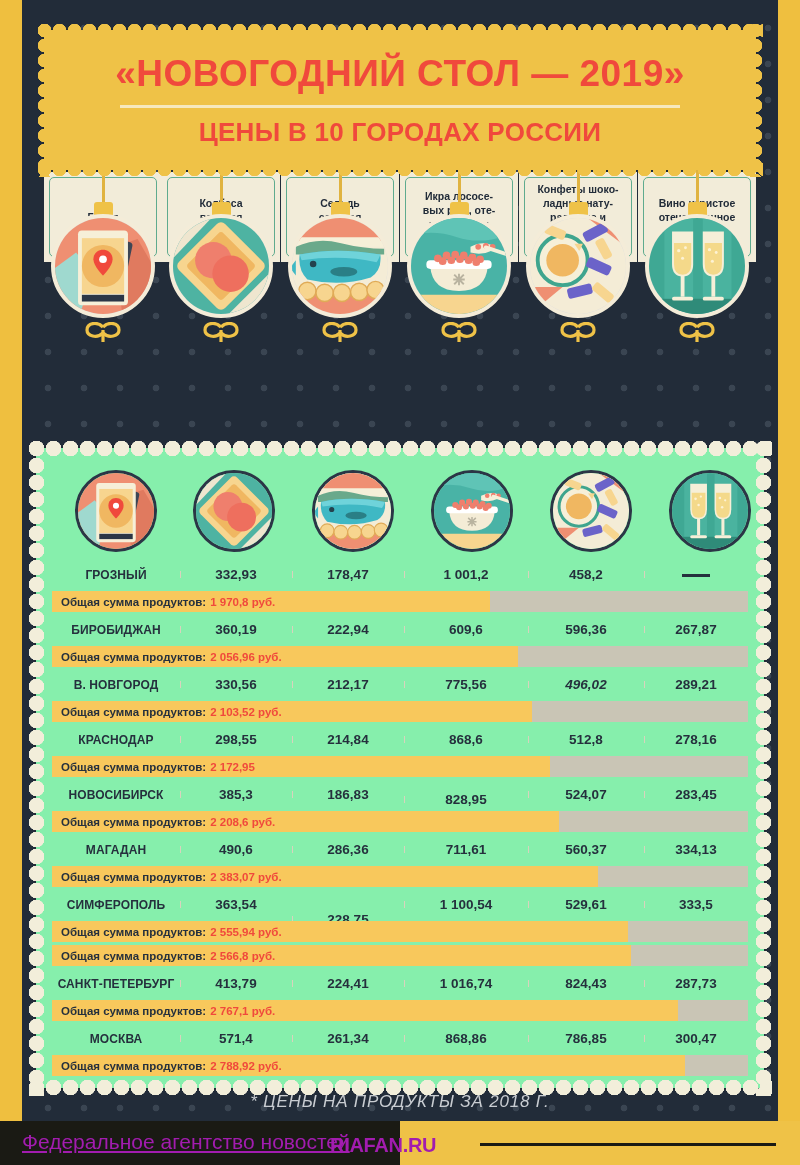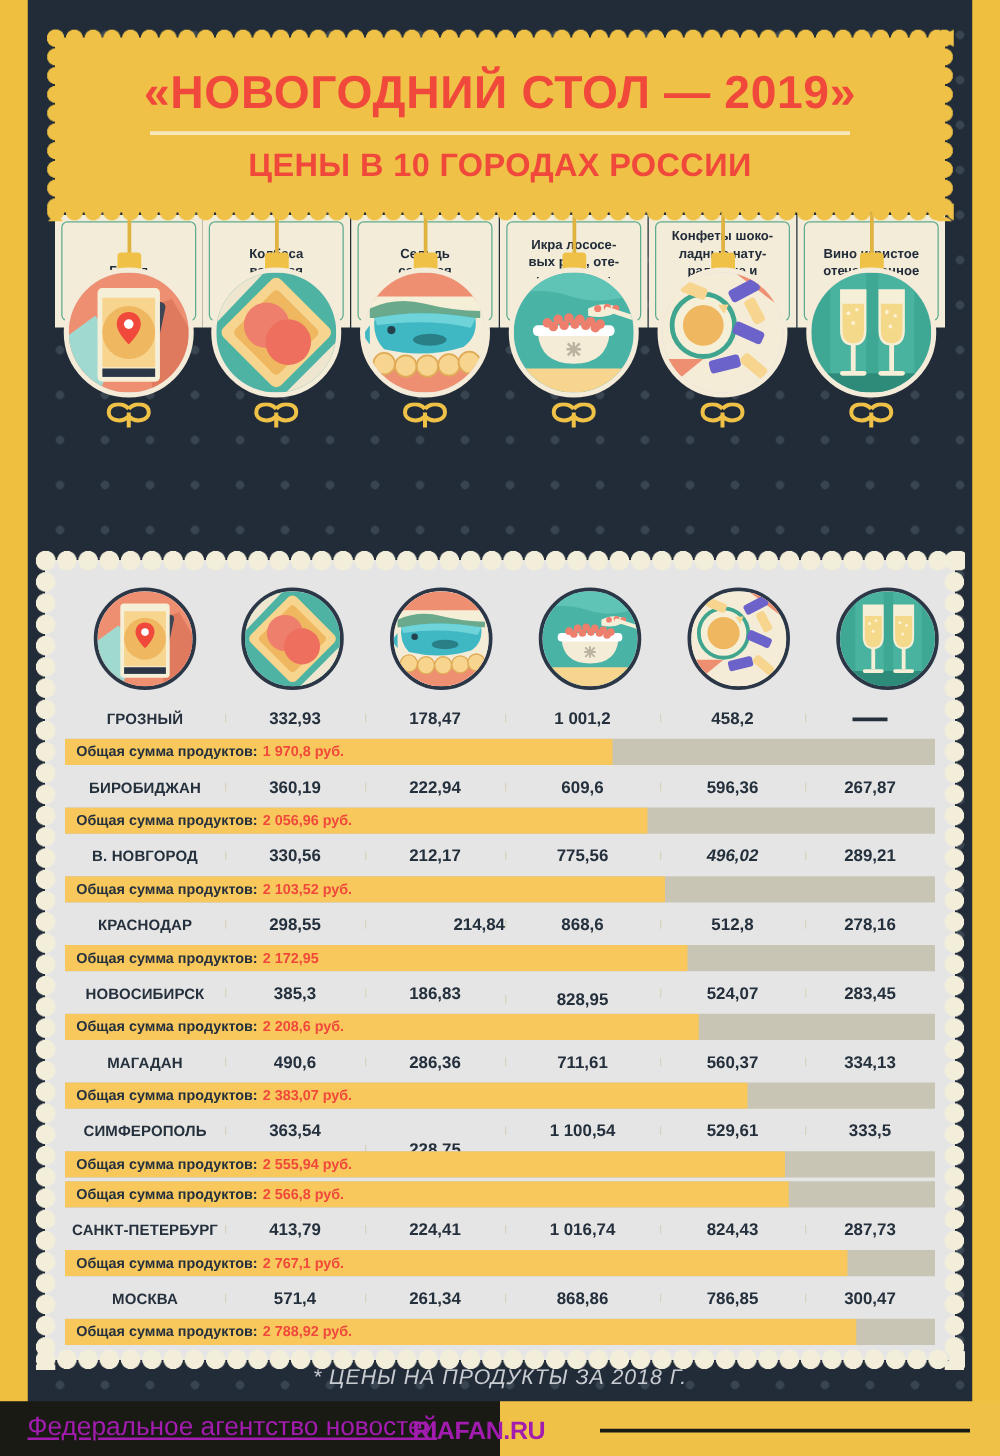--- a/index.html
+++ b/index.html
@@ -129,21 +129,21 @@
   .hcard-text {
     font-size: 10.5px; font-weight: bold; color: #222c39;
     line-height: 1.35; white-space: pre-line;
   }
 
   
   .panel {
     position: absolute;
     left: 36px; top: 448px;
     width: 728px; height: 640px;
-    background: #e5e5e5;
+    background: #86efac;
     z-index: 3;
   }
   .panel::before, .panel::after {
     content: "";
     position: absolute; top: -8px; height: calc(100% + 16px); width: 17px;
     background-image: radial-gradient(circle at 50% 50%, #f2eeda 7.6px, transparent 8px);
     background-size: 17px 17px;
   }
   .panel::before { left: -8px; }
   .panel::after  { right: -8px; }
@@ -663,21 +663,21 @@
         <div class="brow">
           <div class="bfill" style="width:69%"></div>
      <div class="blabel">
        <span>Общая сумма продуктов:</span>
        <span class="bvalue">2 103,52 руб.</span>
      </div>
         </div>
         <div class="drow">
           <div class="dcell city" style="width: 128px;">КРАСНОДАР</div>
           <div class="dcell" style="width: 112px;">298,55</div>
-          <div class="dcell" style="width: 112px; text-align: right;">214,84</div>
+          <div class="dcell" style="width: 112px;">214,84</div>
           <div class="dcell" style="width: 124px;">868,6</div>
           <div class="dcell" style="width: 116px;">512,8</div>
           <div class="dcell" style="width: 104px;">278,16</div>
         </div>
         <div class="brow">
           <div class="bfill" style="width:71.5%"></div>
      <div class="blabel">
        <span>Общая сумма продуктов:</span>
        <span class="bvalue">2 172,95</span>
      </div>

